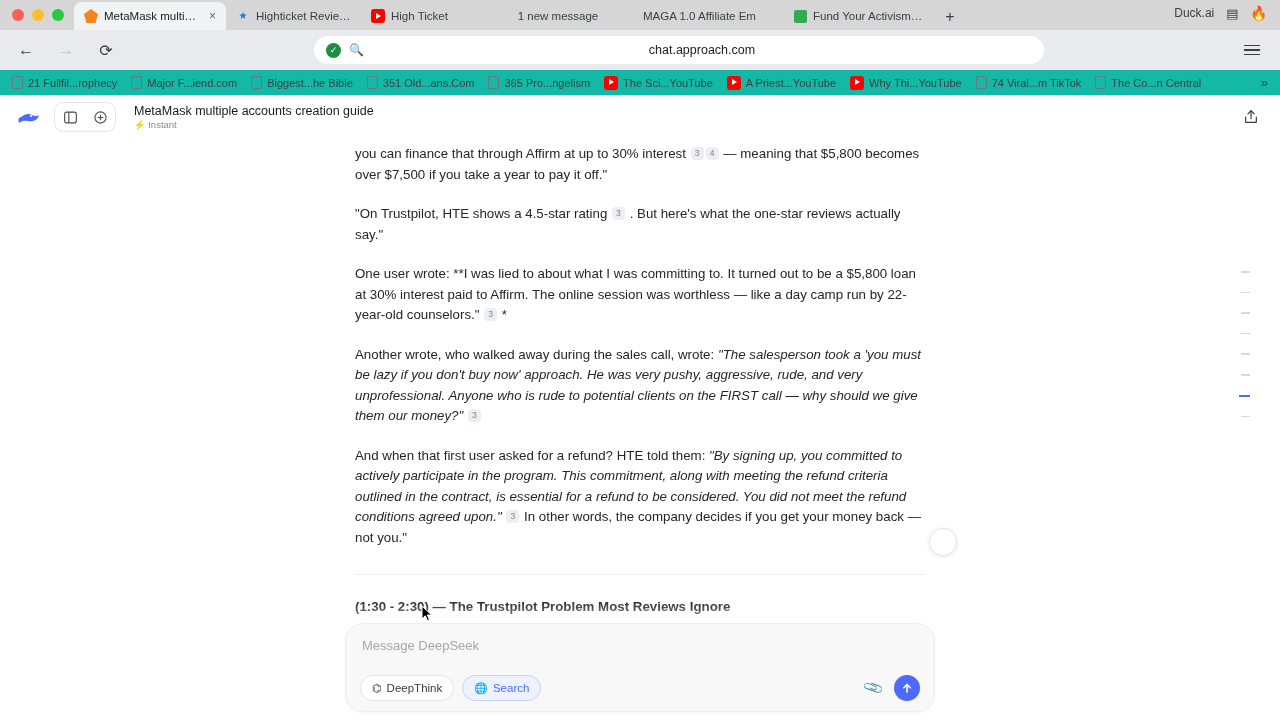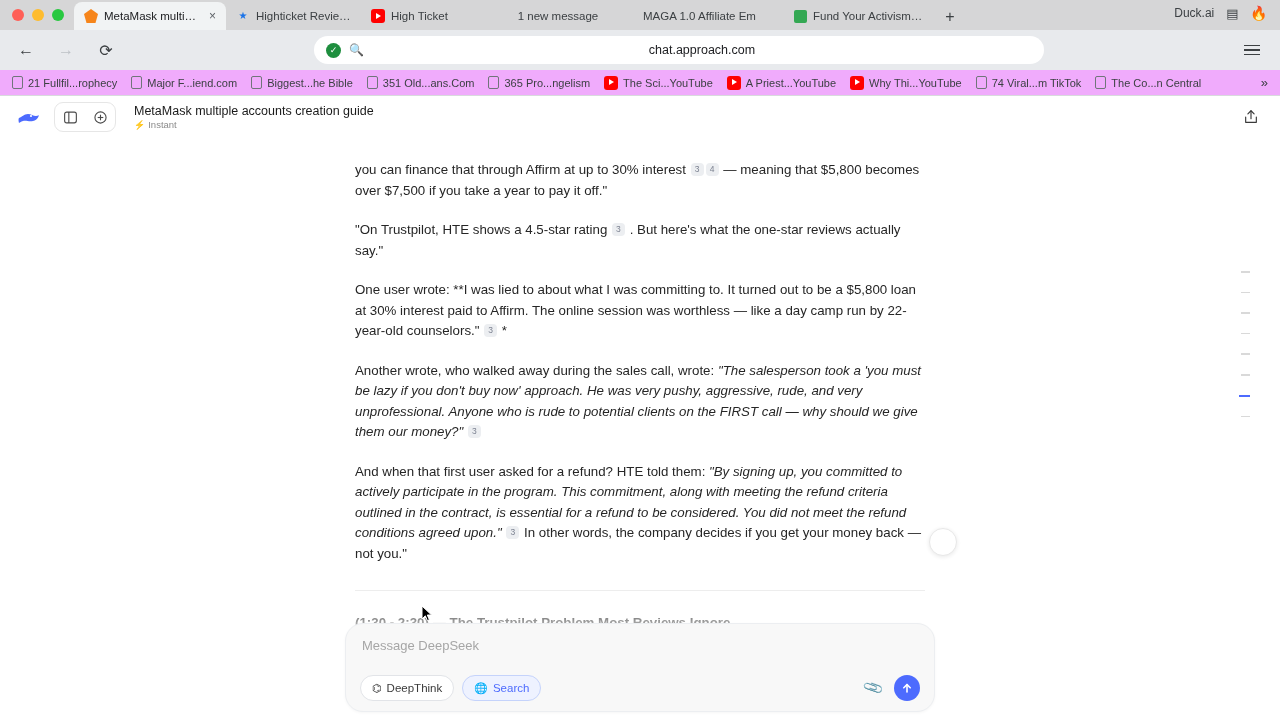--- a/index.html
+++ b/index.html
@@ -131,21 +131,21 @@
   .menu-btn {
     width: 24px; height: 24px;
     display: flex; flex-direction: column; justify-content: center; gap: 3px;
     margin-left: 6px;
   }
   .menu-btn i { display:block; width: 16px; height: 1.6px; background: #3c4043; }
 
   
   .bookmarks {
     height: 26px;
-    background: #f0abfc;
+    background: #14b8a6;
     display: flex; align-items: center;
     gap: 14px;
     padding: 0 12px;
     font-size: 11px;
     color: #3c4043;
     border-bottom: 1px solid #d8dadd;
     overflow: hidden;
   }
   .bm { display: flex; align-items: center; gap: 5px; white-space: nowrap; }
   .bm-overflow { margin-left: auto; color: #3c4043; font-size: 13px; }
@@ -195,21 +195,21 @@
   }
 
   
   .conv-wrap {
     position: absolute;
     top: 42px; left: 0; right: 0; bottom: 0;
     overflow: hidden;
   }
   .conv {
     width: 570px;
-    margin: 16px auto;
+    margin: 0 auto;
     padding-top: 6px;
     font-size: 13.3px;
     line-height: 20.5px;
     color: #262626;
   }
   .conv p { margin: 0 0 19px 0; }
   .conv p:last-child { margin-bottom: 0; }
   .cite {
     display: inline-block;
     min-width: 13px; height: 13px;

